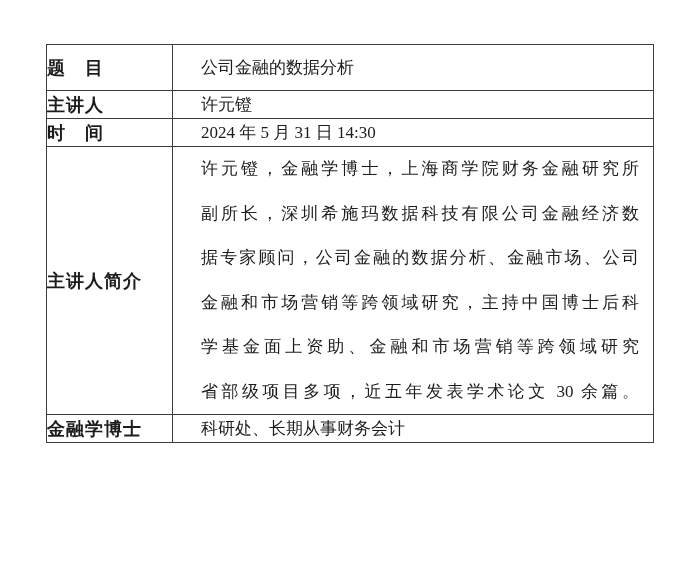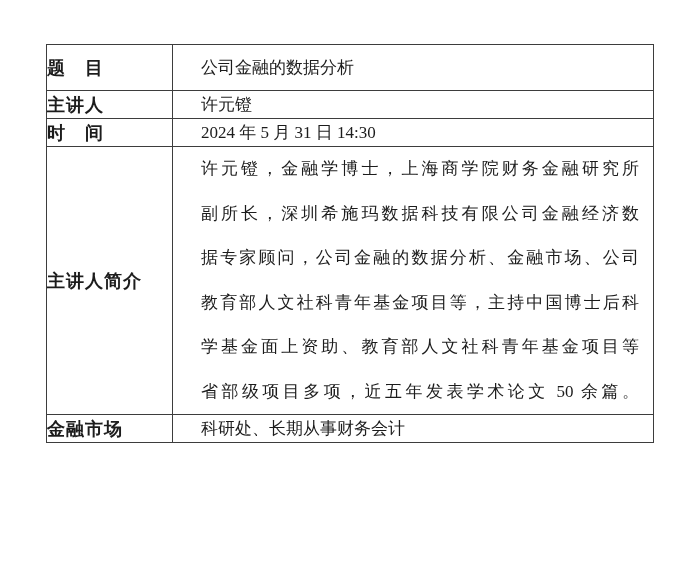--- a/index.html
+++ b/index.html
@@ -75,25 +75,25 @@
         <td class="label-cell">时　间</td>
         <td class="value-cell">2024 年 5 月 31 日 14:30</td>
       </tr>
       <tr class="row-bio">
         <td class="label-cell">主讲人简介</td>
         <td class="value-cell">
           <div class="bio-wrap">
             <div class="bio-line">许元镫，金融学博士，上海商学院财务金融研究所</div>
             <div class="bio-line">副所长，深圳希施玛数据科技有限公司金融经济数</div>
             <div class="bio-line">据专家顾问，公司金融的数据分析、金融市场、公司</div>
-            <div class="bio-line">教育部人文社科青年基金项目等，主持中国博士后科</div>
-            <div class="bio-line">学基金面上资助、教育部人文社科青年基金项目等</div>
-            <div class="bio-line">省部级项目多项，近五年发表学术论文 50 余篇。</div>
+            <div class="bio-line">金融和市场营销等跨领域研究，主持中国博士后科</div>
+            <div class="bio-line">学基金面上资助、金融和市场营销等跨领域研究</div>
+            <div class="bio-line">省部级项目多项，近五年发表学术论文 30 余篇。</div>
           </div>
         </td>
       </tr>
       <tr class="row-small">
-        <td class="label-cell">金融市场</td>
+        <td class="label-cell">金融学博士</td>
         <td class="value-cell">科研处、长期从事财务会计</td>
       </tr>
     </tbody>
   </table>
 </div>
 
 </body></html>

